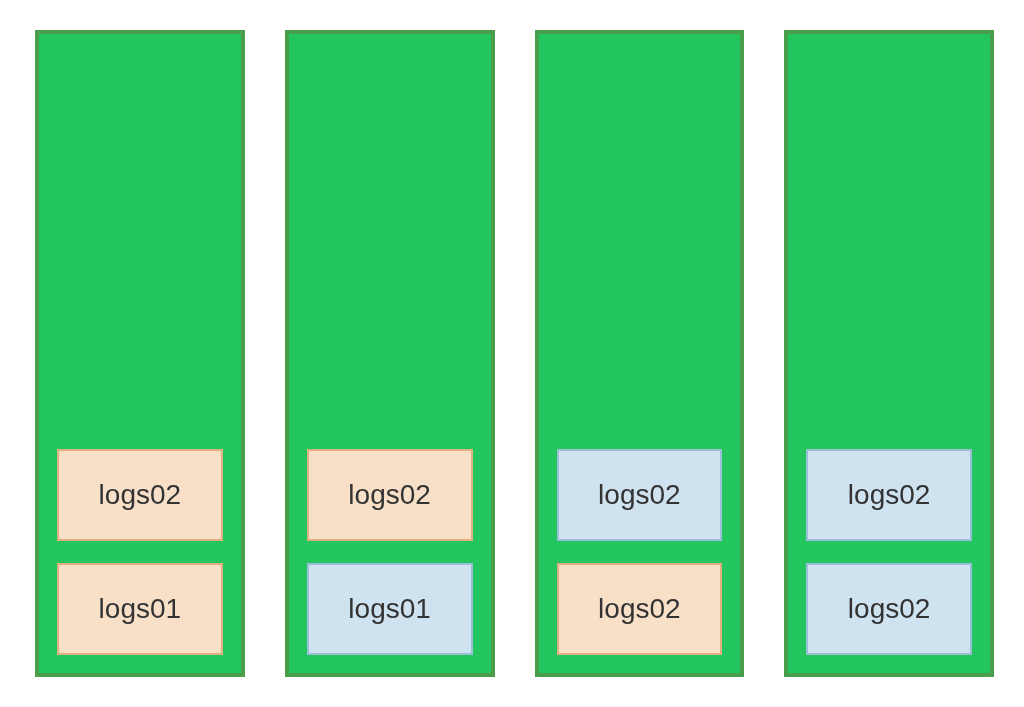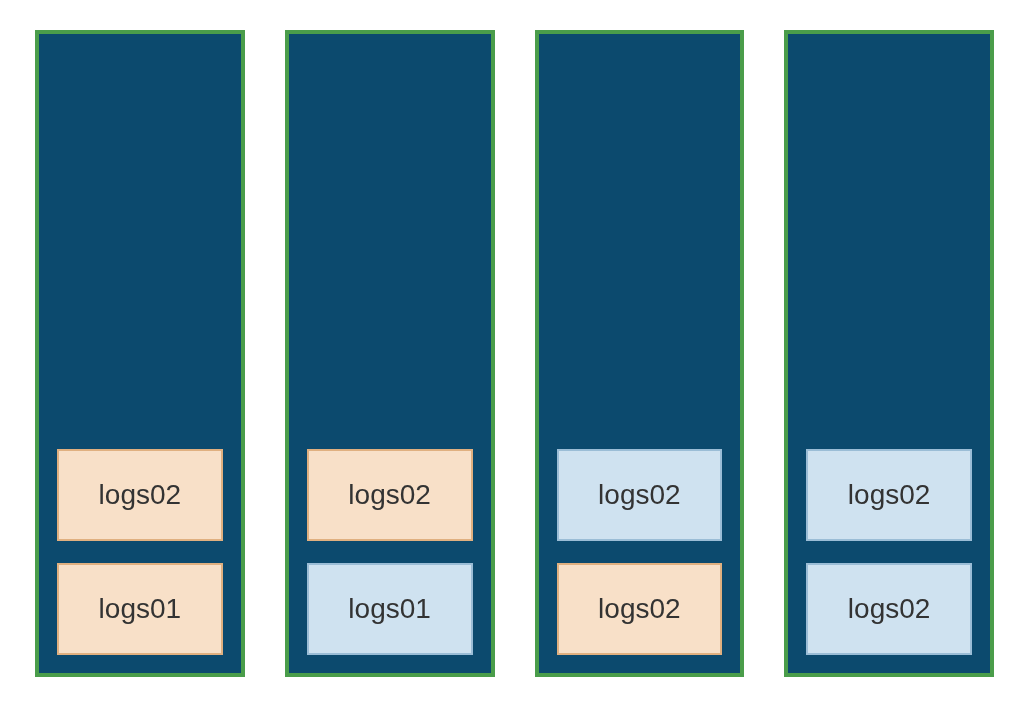--- a/index.html
+++ b/index.html
@@ -16,21 +16,21 @@
     }
     .columns-container {
       display: flex;
       flex-direction: row;
       gap: 40px;
       height: 100%;
     }
     .column {
       flex: 1;
       border: 4px solid #4a9d4a;
-      background: #0c4a6e;
+      background: #22c55e;
       display: flex;
       flex-direction: column;
       justify-content: flex-end;
       padding: 18px 18px 18px 18px;
       gap: 22px;
     }
     .shard-box {
       border: 2px solid;
       height: 92px;
       display: flex;

